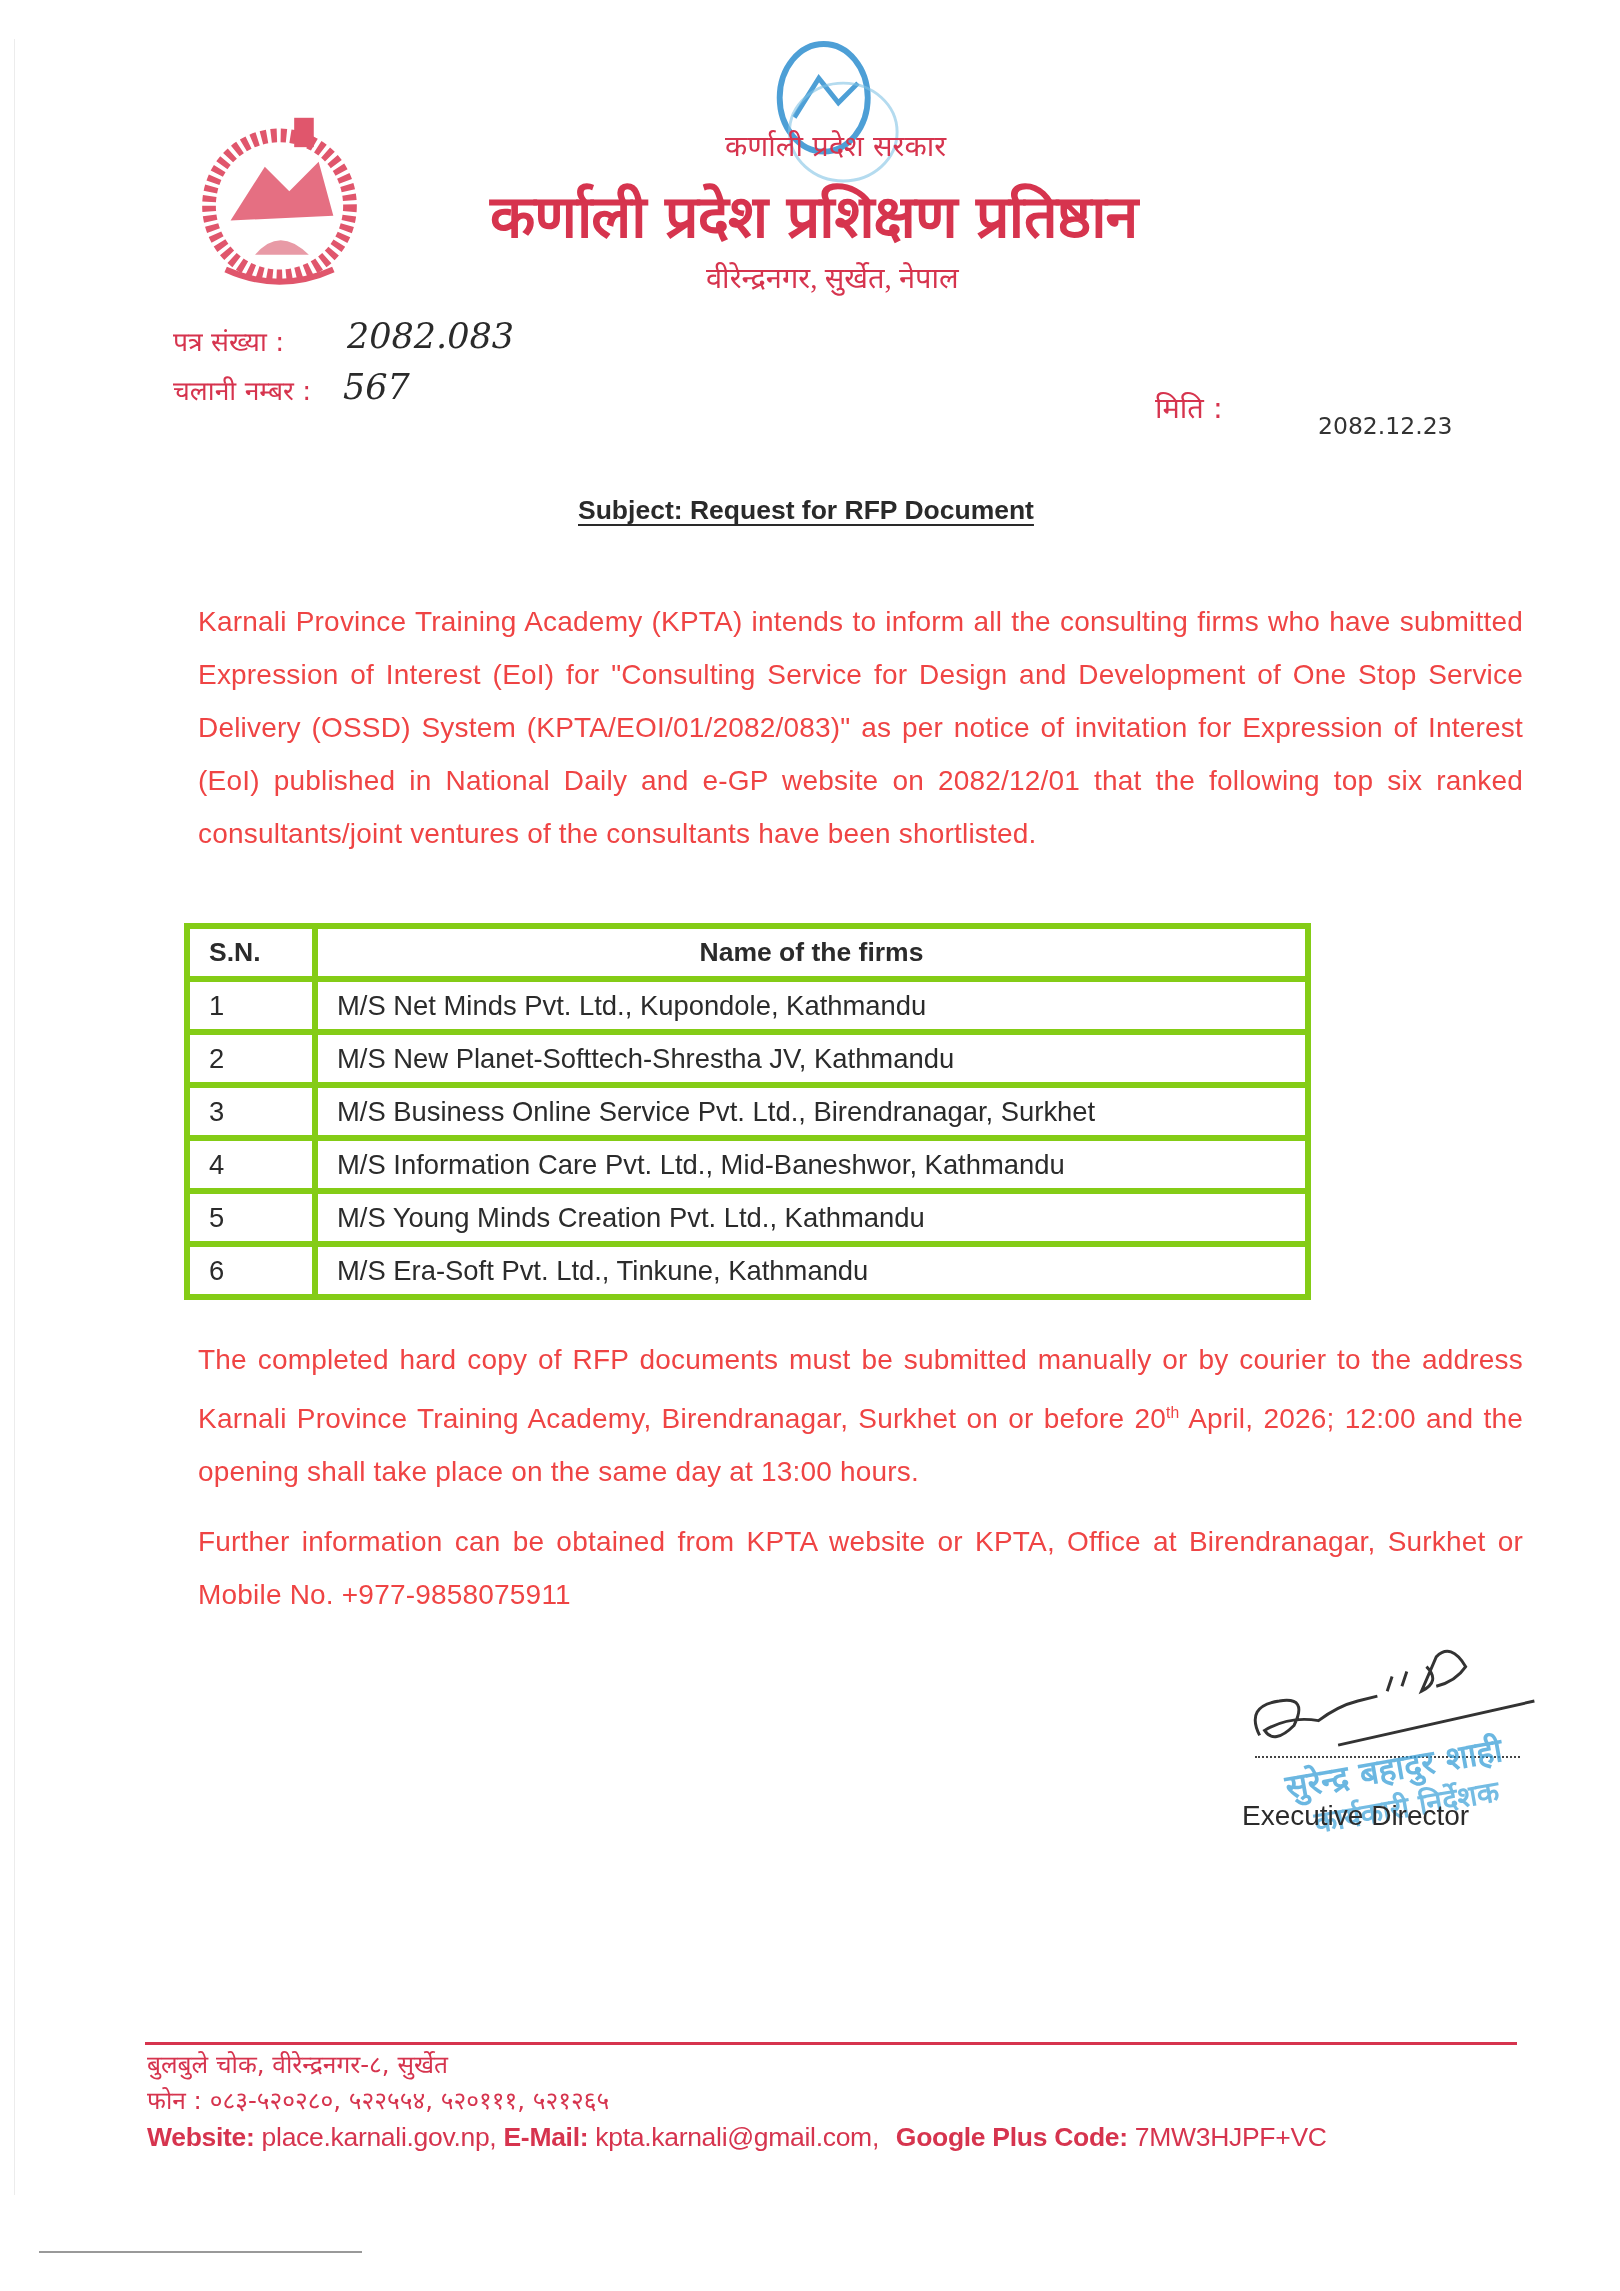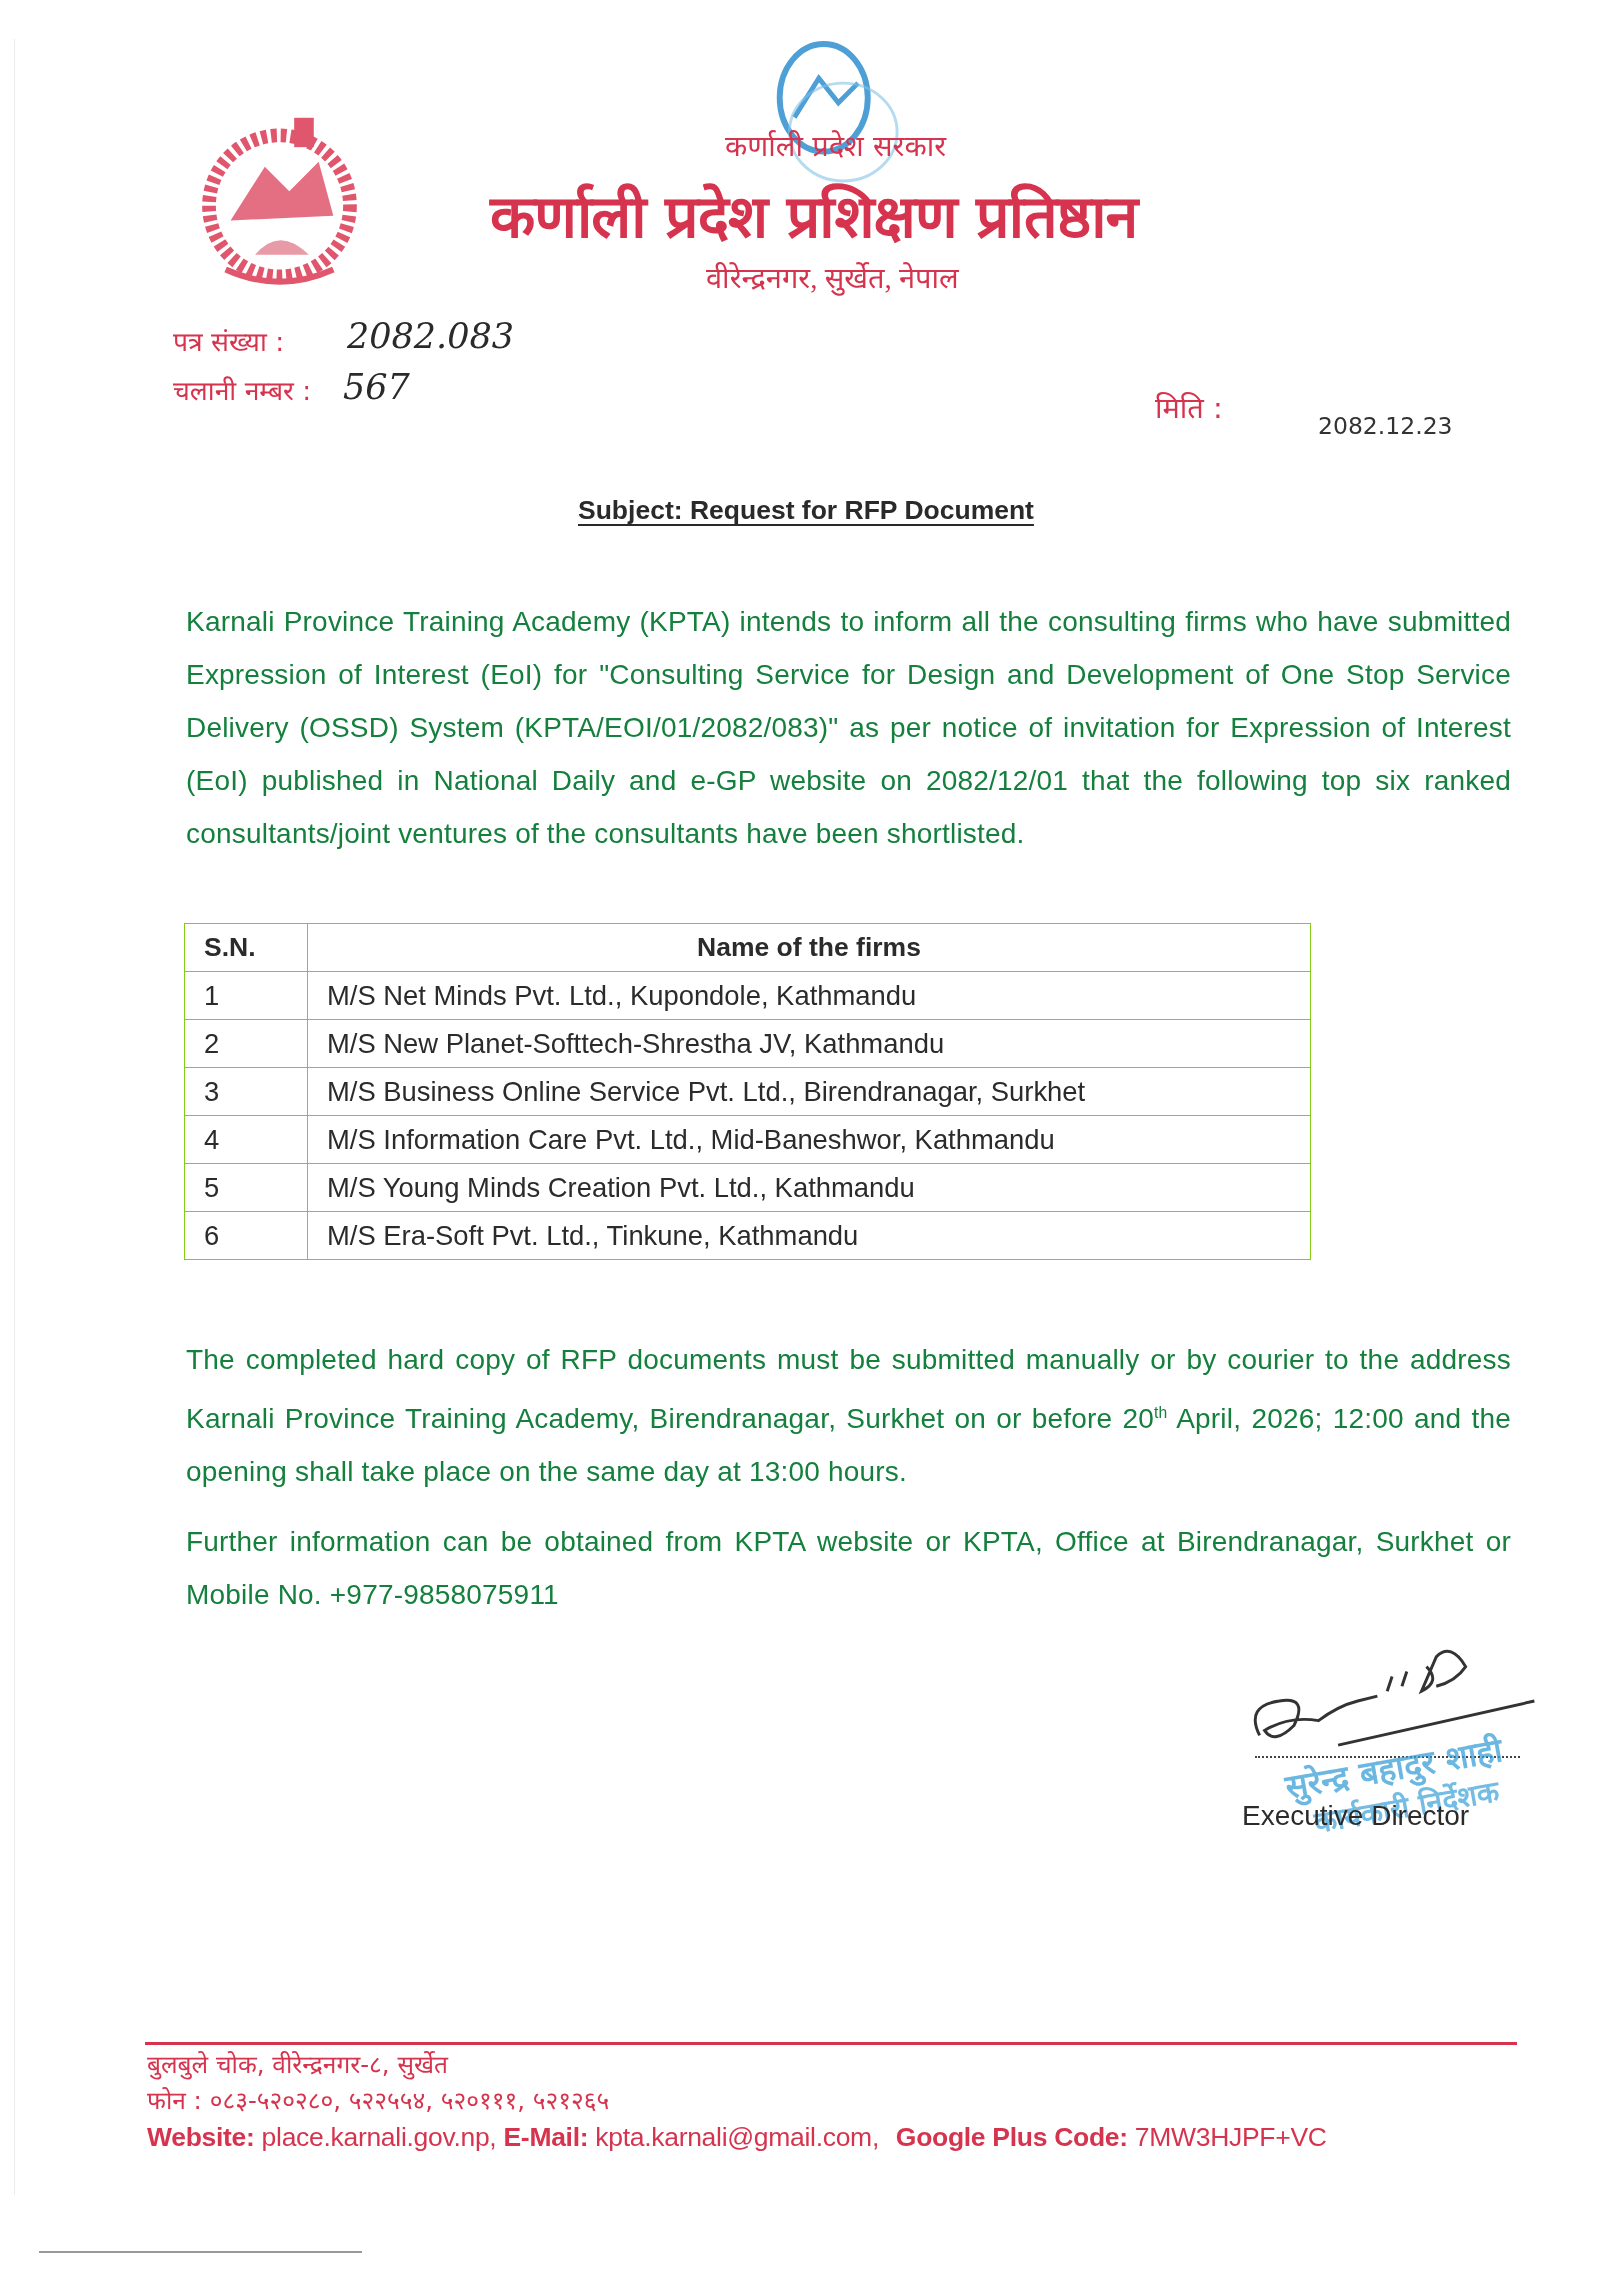--- a/index.html
+++ b/index.html
@@ -22,33 +22,33 @@
   .org-addr { left: 686px; top: 257px; font-size: 29px; font-family: Liberation Serif, serif; margin-left: 20px; }
 
   .ref-label { font-size: 26.5px; font-family: "DejaVu Sans", sans-serif; }
   .hand { font-family: "DejaVu Serif", serif; font-style: italic; font-size: 35px; color: #2a2a2a; }
   .date-label { left: 1155px; top: 387px; font-size: 29px; font-family: "DejaVu Sans", sans-serif; }
   .date-val { left: 1318px; top: 412px; font-size: 23.5px; font-family: "DejaVu Sans", sans-serif; color: #333; }
 
   .subject { left: 578px; top: 495px; font-size: 26.5px; font-weight: bold; text-decoration: underline; text-underline-offset: 4.9px; color: #2a2a2a; }
 
   .para {
-    left: 186px; width: 1325px; font-size: 28px; line-height: 53px;
-    text-align: justify; color: #15803d; letter-spacing: 0.2px;
+    left: 198px; width: 1325px; font-size: 28px; line-height: 53px;
+    text-align: justify; color: #ef4444; letter-spacing: 0.2px;
   }
   .p1 { top: 595px; }
   .p2 { top: 1333px; }
   .p3 { top: 1515px; }
 
   table.firms {
     position: absolute; left: 184px; top: 923px; width: 1127px;
     border-collapse: collapse; font-size: 27.4px; color: #2b2b2b;
   }
   table.firms td, table.firms th {
-    border: 1px solid #84cc16; height: 47px; padding: 0 19px; text-align: left;
+    border: 6px solid #84cc16; height: 47px; padding: 0 19px; text-align: left;
   }
   table.firms th { font-weight: bold; font-size: 26.5px; }
   table.firms th.sn { width: 84px; text-align: left; }
   table.firms th.name { text-align: center; }
 
   .signature { left: 1240px; top: 1647px; width: 314px; height: 108px; }
   .sig-dots { left: 1255px; top: 1756px; width: 265px; border-top: 2.9px dotted #444; }
   .sig-stamp { left: 1284px; top: 1745px; font-size: 33px; font-weight: bold; color: #3aa0d8; opacity: .75; transform: rotate(-10deg); font-family: "DejaVu Sans", sans-serif; }
   .sig-stamp2 { left: 1313px; top: 1786px; font-size: 29px; font-weight: bold; color: #3aa0d8; opacity: .7; transform: rotate(-10deg); font-family: "DejaVu Sans", sans-serif; }
   .sig-title { left: 1242px; top: 1800px; font-size: 28px; color: #2b2b2b; }

